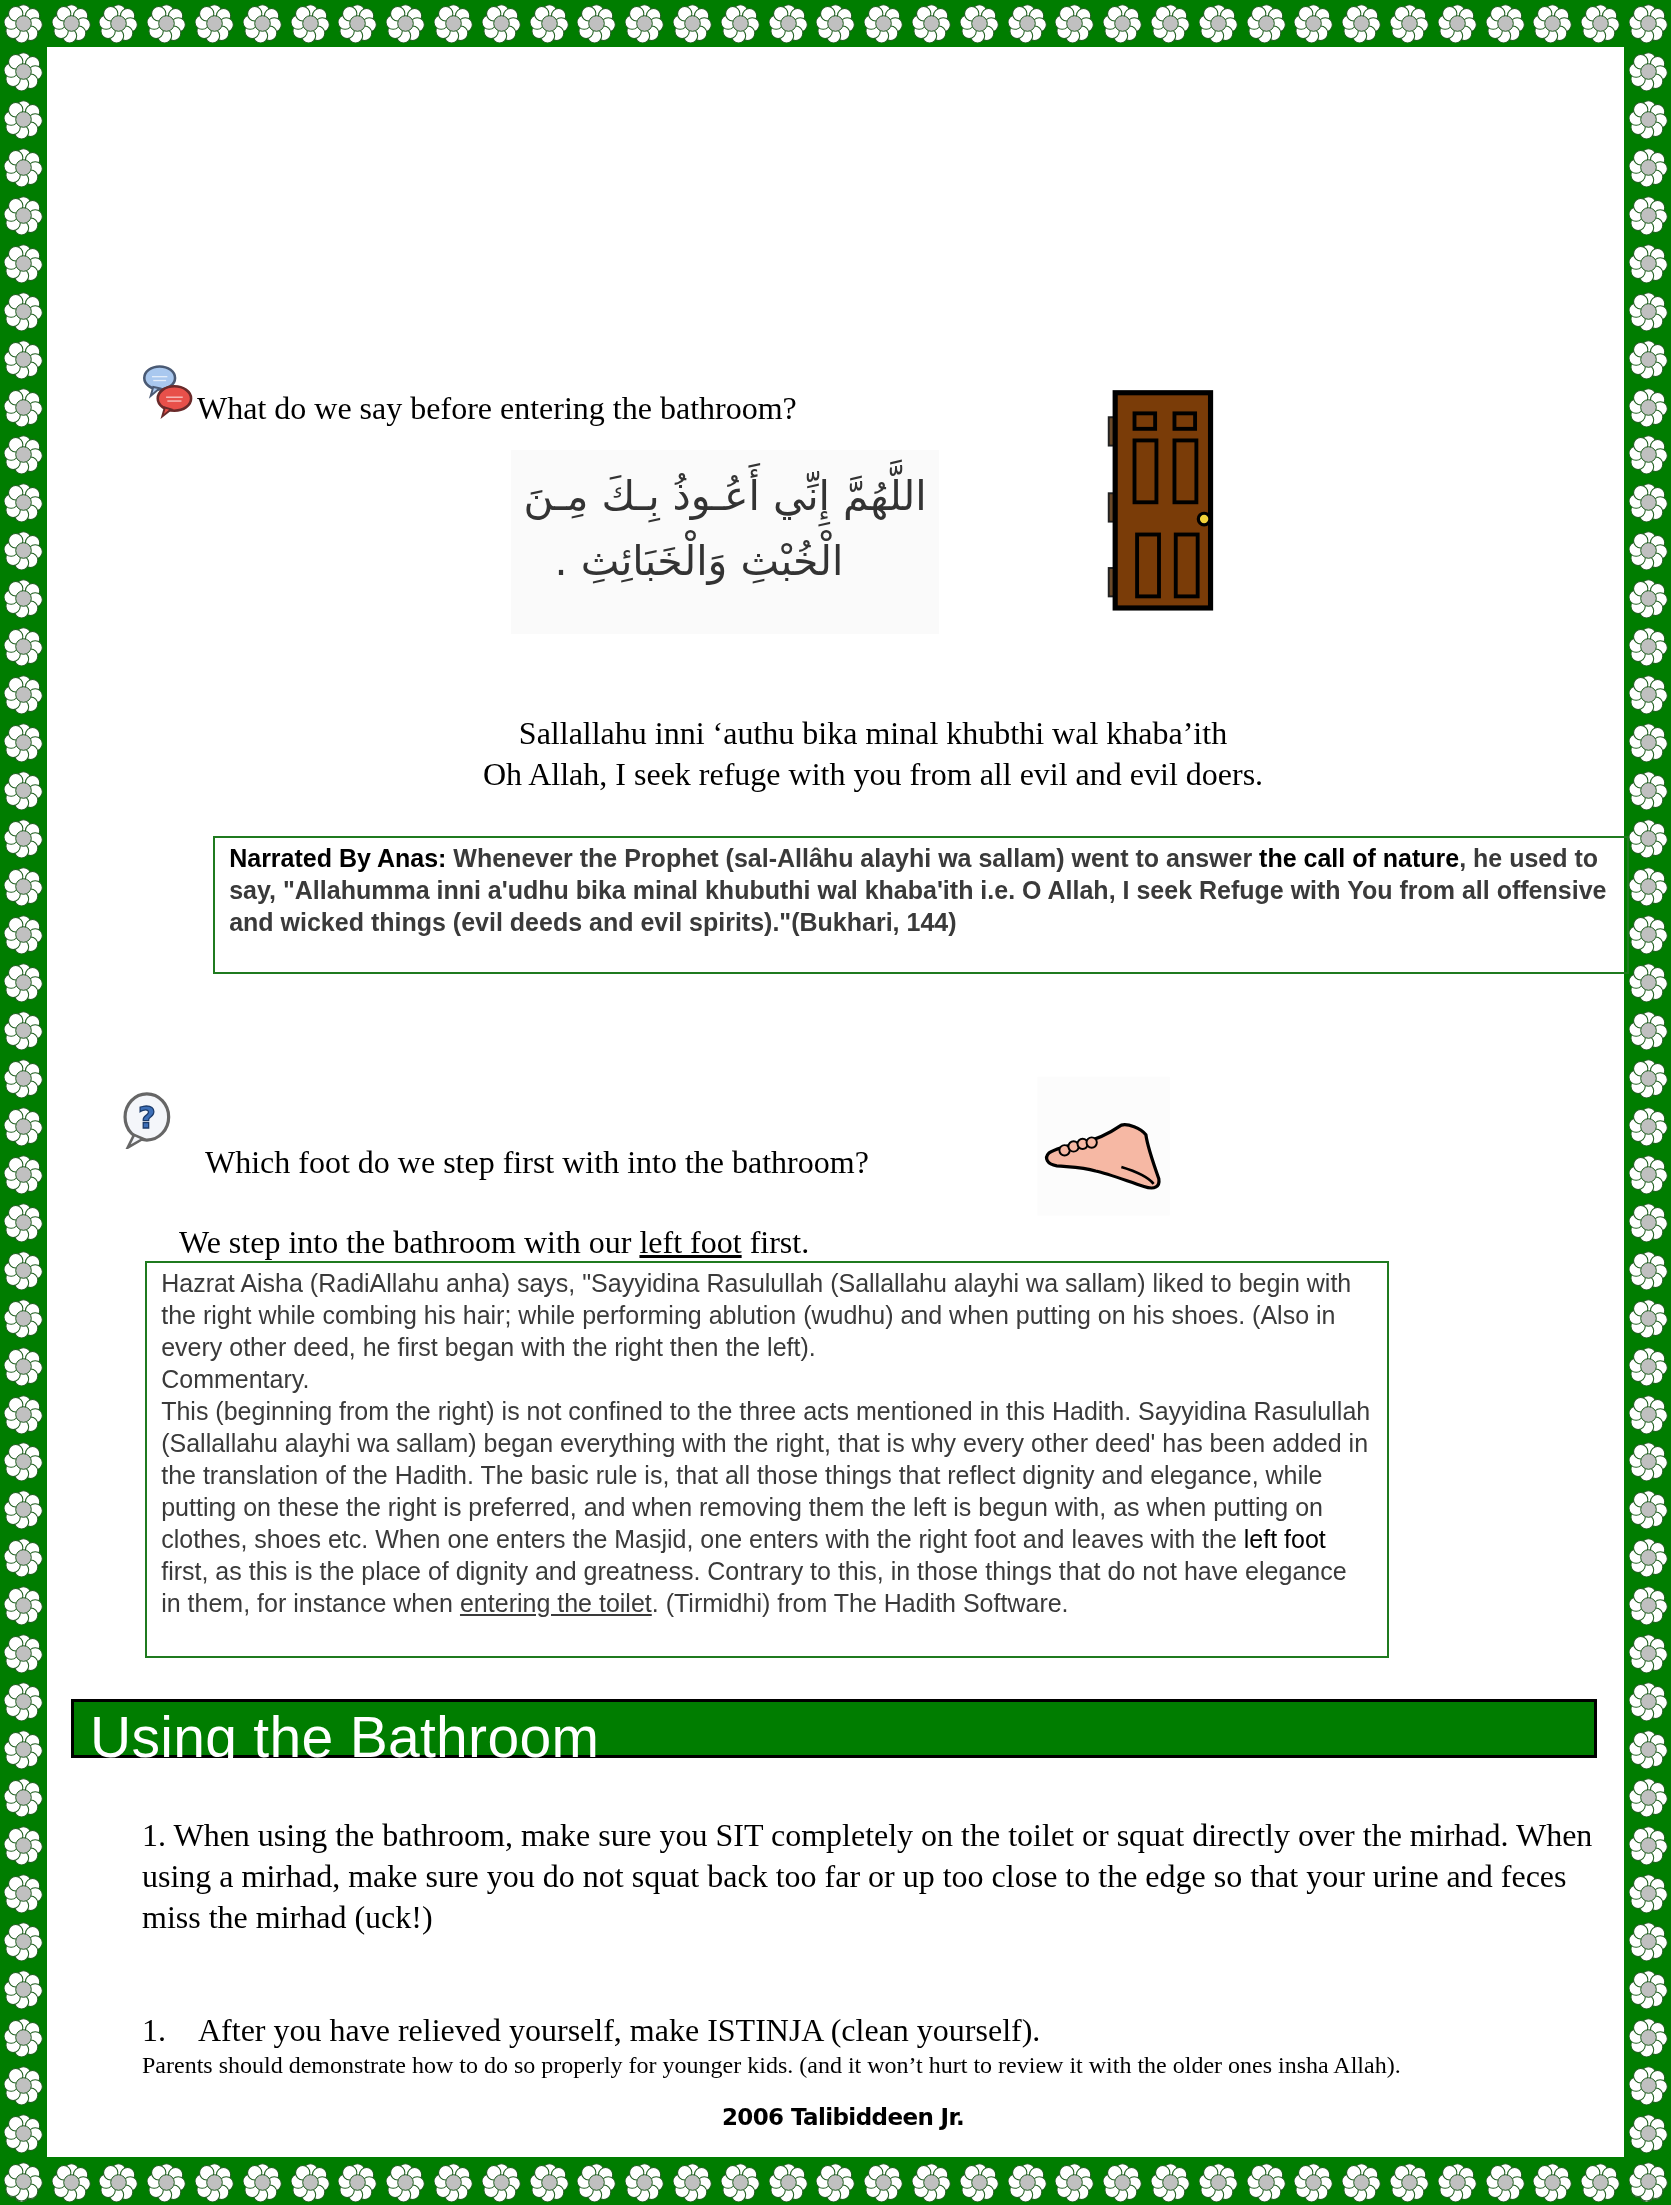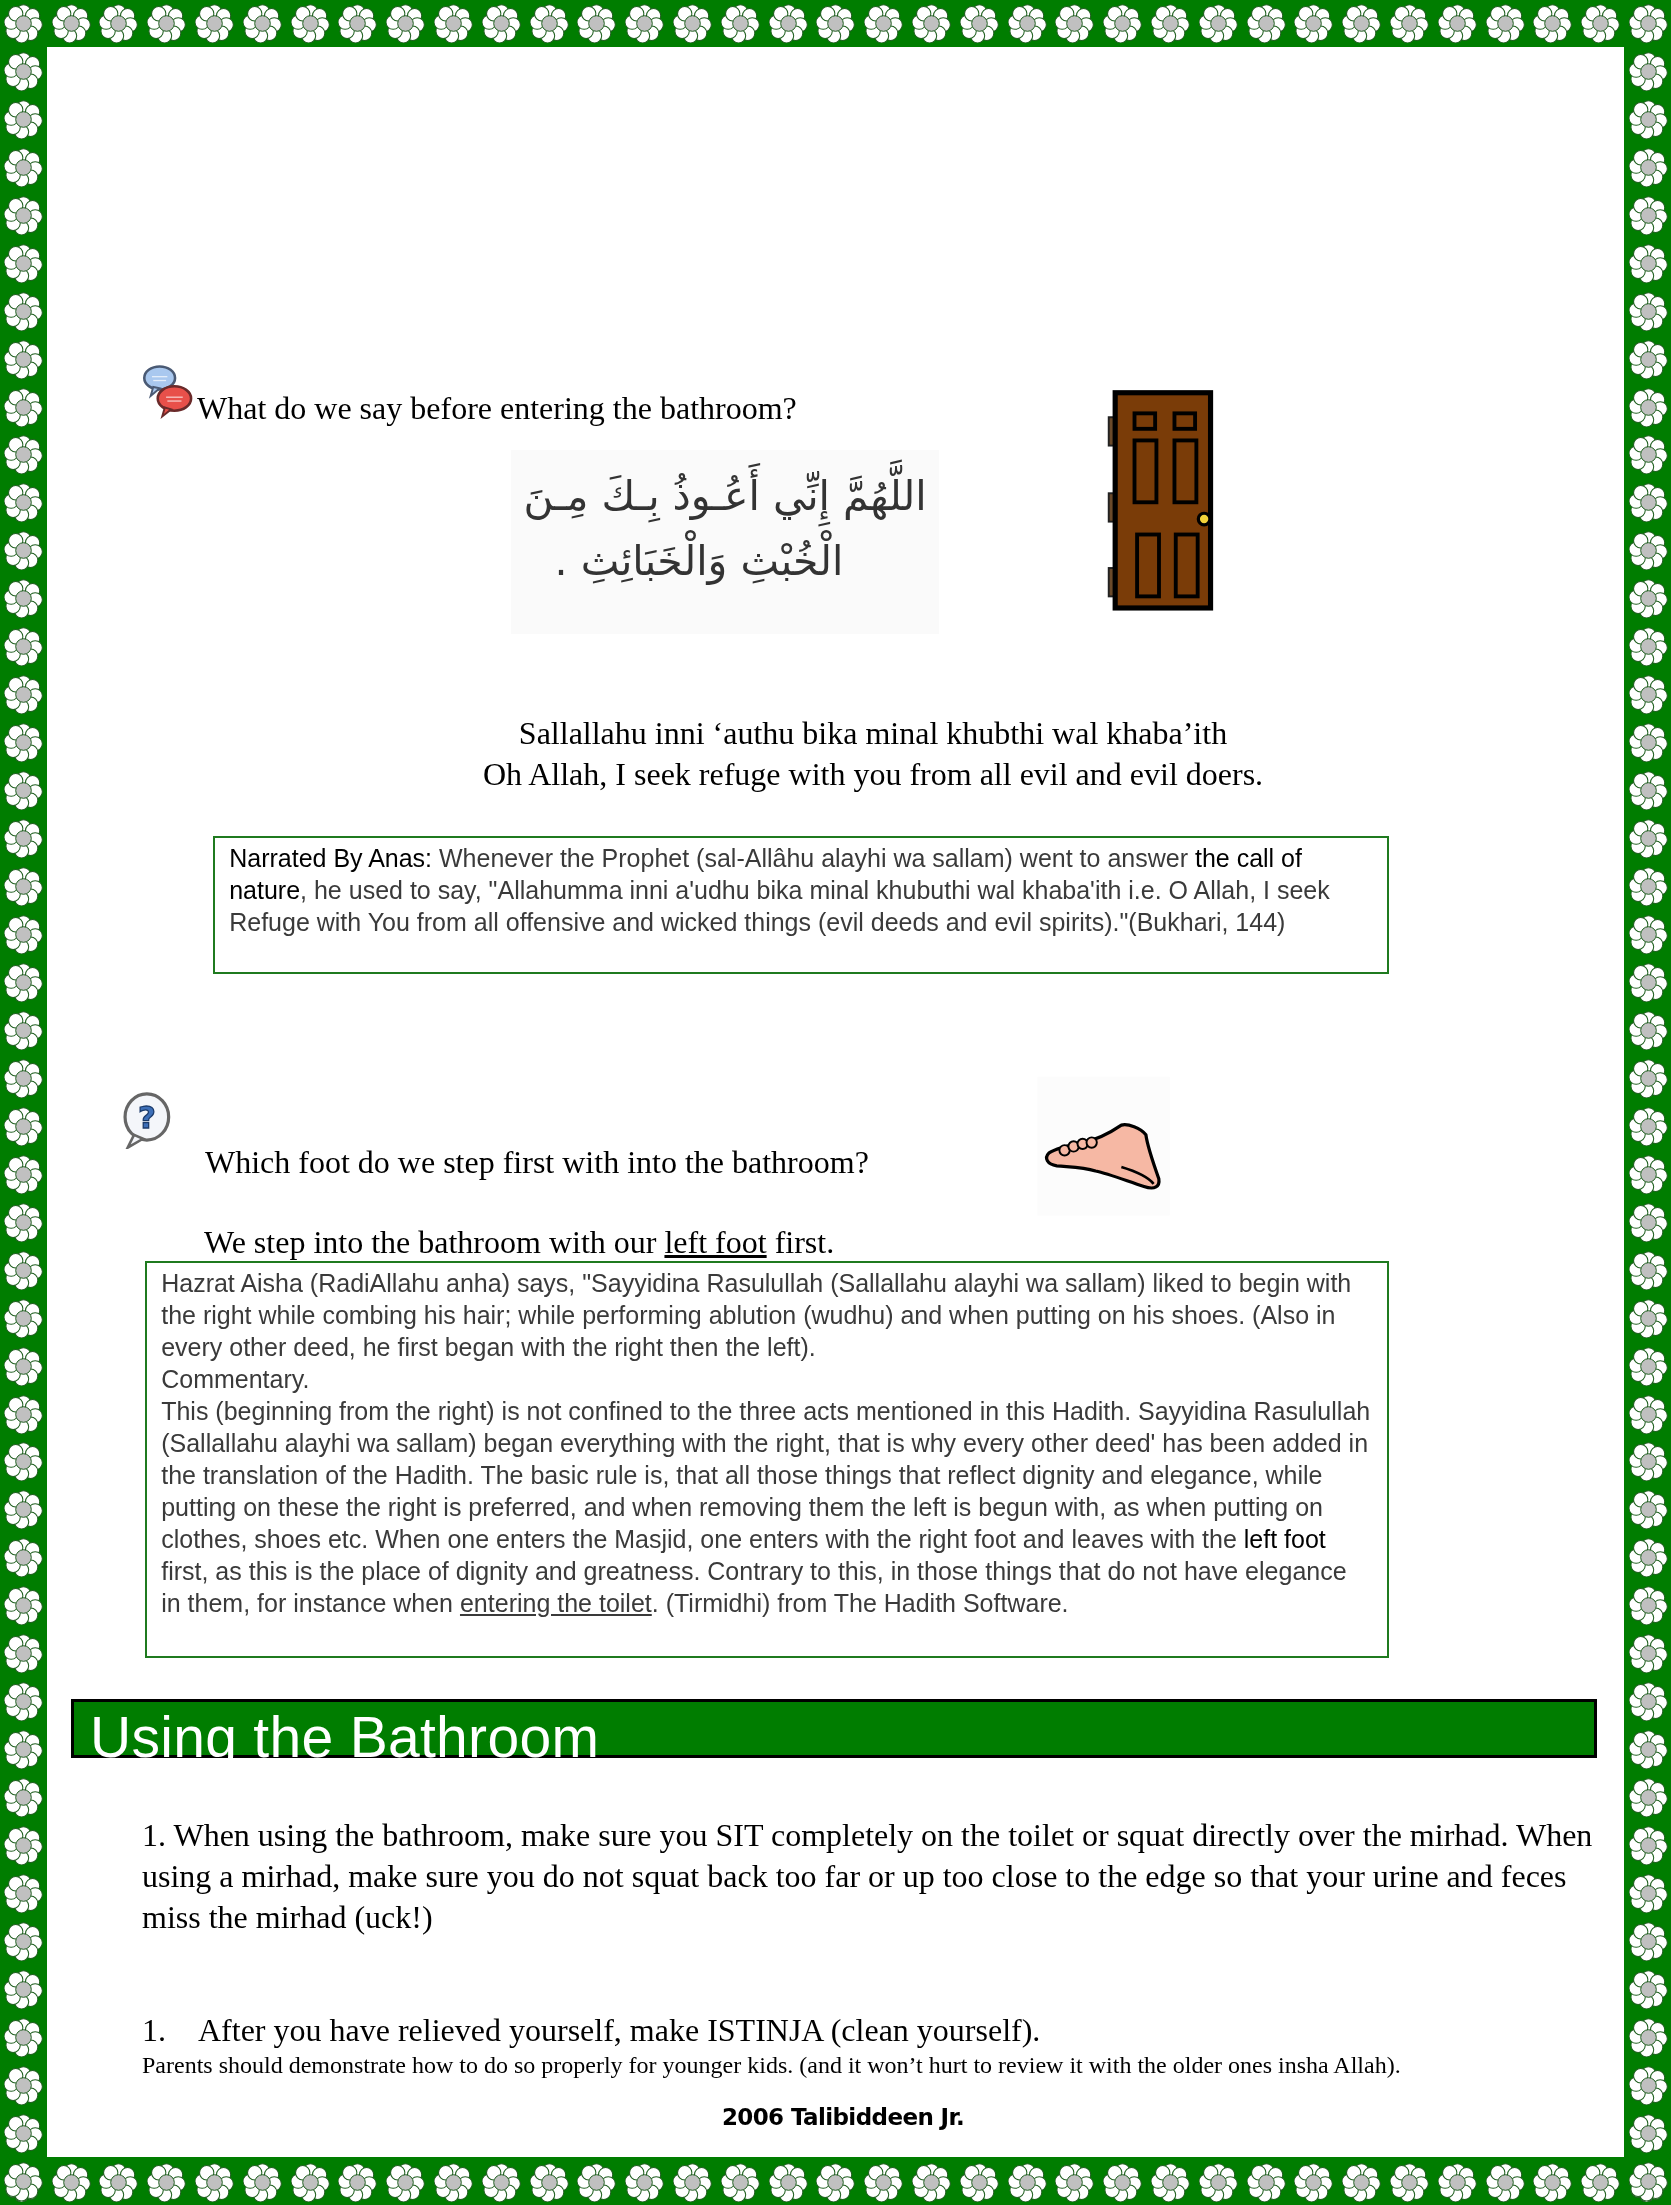--- a/index.html
+++ b/index.html
@@ -564,32 +564,32 @@
     <rect x="52" y="78" width="34" height="96" fill="none" stroke="#000" stroke-width="6"></rect>
     <rect x="114" y="78" width="34" height="96" fill="none" stroke="#000" stroke-width="6"></rect>
     <rect x="56" y="224" width="34" height="96" fill="none" stroke="#000" stroke-width="6"></rect>
     <rect x="116" y="224" width="34" height="96" fill="none" stroke="#000" stroke-width="6"></rect>
     <circle cx="160" cy="200" r="9" fill="#f3d33a" stroke="#000" stroke-width="5"></circle>
   </svg>
 
   <div class="abs center serif-l" style="left:341px; width:970px; top:670px;">Sallallahu inni ‘authu bika minal khubthi wal khaba’ith</div>
   <div class="abs center serif-l" style="left:341px; width:970px; top:711px;">Oh Allah, I seek refuge with you from all evil and evil doers.</div>
 
-  <div class="hbox" style="left:166px; top:789px; width:1176px; height:138px;">
+  <div class="hbox" style="left:166px; top:789px; width:1416px; height:138px;font-weight:bold;">
     <span class="dark">Narrated By Anas:</span><span> Whenever the Prophet (sal-Allâhu alayhi wa sallam) went to answer </span><span class="dark">the call of nature</span><span>, he used to say, "Allahumma inni a'udhu bika minal khubuthi wal khaba'ith i.e. O Allah, I seek Refuge with You from all offensive and wicked things (evil deeds and evil spirits)."(Bukhari, 144)</span>
   </div>
 
   <svg class="abs" style="left:74px; top:1043px;" width="53" height="59" viewBox="0 0 82 92">
     <ellipse cx="40" cy="42" rx="34" ry="36" fill="#f4f6fa" stroke="#666" stroke-width="5"></ellipse>
     <path d="M20 70 L10 90 L34 76 Z" fill="#f4f6fa" stroke="#666" stroke-width="4"></path>
     <text x="40" y="60" text-anchor="middle" font-family="DejaVu Sans, sans-serif" font-weight="bold" font-size="48" fill="#3d6fb8" stroke="#1b3b6b" stroke-width="2">?</text>
   </svg>
   <div class="abs serif-l" style="left:158px; top:1099px;">Which foot do we step first with into the bathroom?</div>
 
-  <div class="abs serif-l" style="left:157px; top:1179px;text-align:center;">
+  <div class="abs serif-l" style="left:132px; top:1179px;text-align:center;">
     <span>We step into the bathroom with our </span><span class="u">left foot</span><span> first.</span>
   </div>
 
   <svg class="abs" style="left:984px; top:1023px;" width="142" height="149" viewBox="0 0 220 230">
     <rect x="10" y="10" width="205" height="215" fill="#fcfcfc"></rect>
     <path d="M140 85 C150 82 170 90 178 100 C180 115 188 140 198 168 C200 180 192 186 175 180 C150 172 120 160 100 156 C80 150 60 150 40 148 C25 146 20 136 28 128 C40 120 60 116 80 112 C100 108 118 100 140 85 Z" fill="#f6b8a4" stroke="#000" stroke-width="5"></path>
     <circle cx="52" cy="124" r="8" fill="#f6b8a4" stroke="#000" stroke-width="3"></circle>
     <circle cx="66" cy="118" r="8" fill="#f6b8a4" stroke="#000" stroke-width="3"></circle>
     <circle cx="80" cy="114" r="8" fill="#f6b8a4" stroke="#000" stroke-width="3"></circle>
     <circle cx="94" cy="112" r="8" fill="#f6b8a4" stroke="#000" stroke-width="3"></circle>

